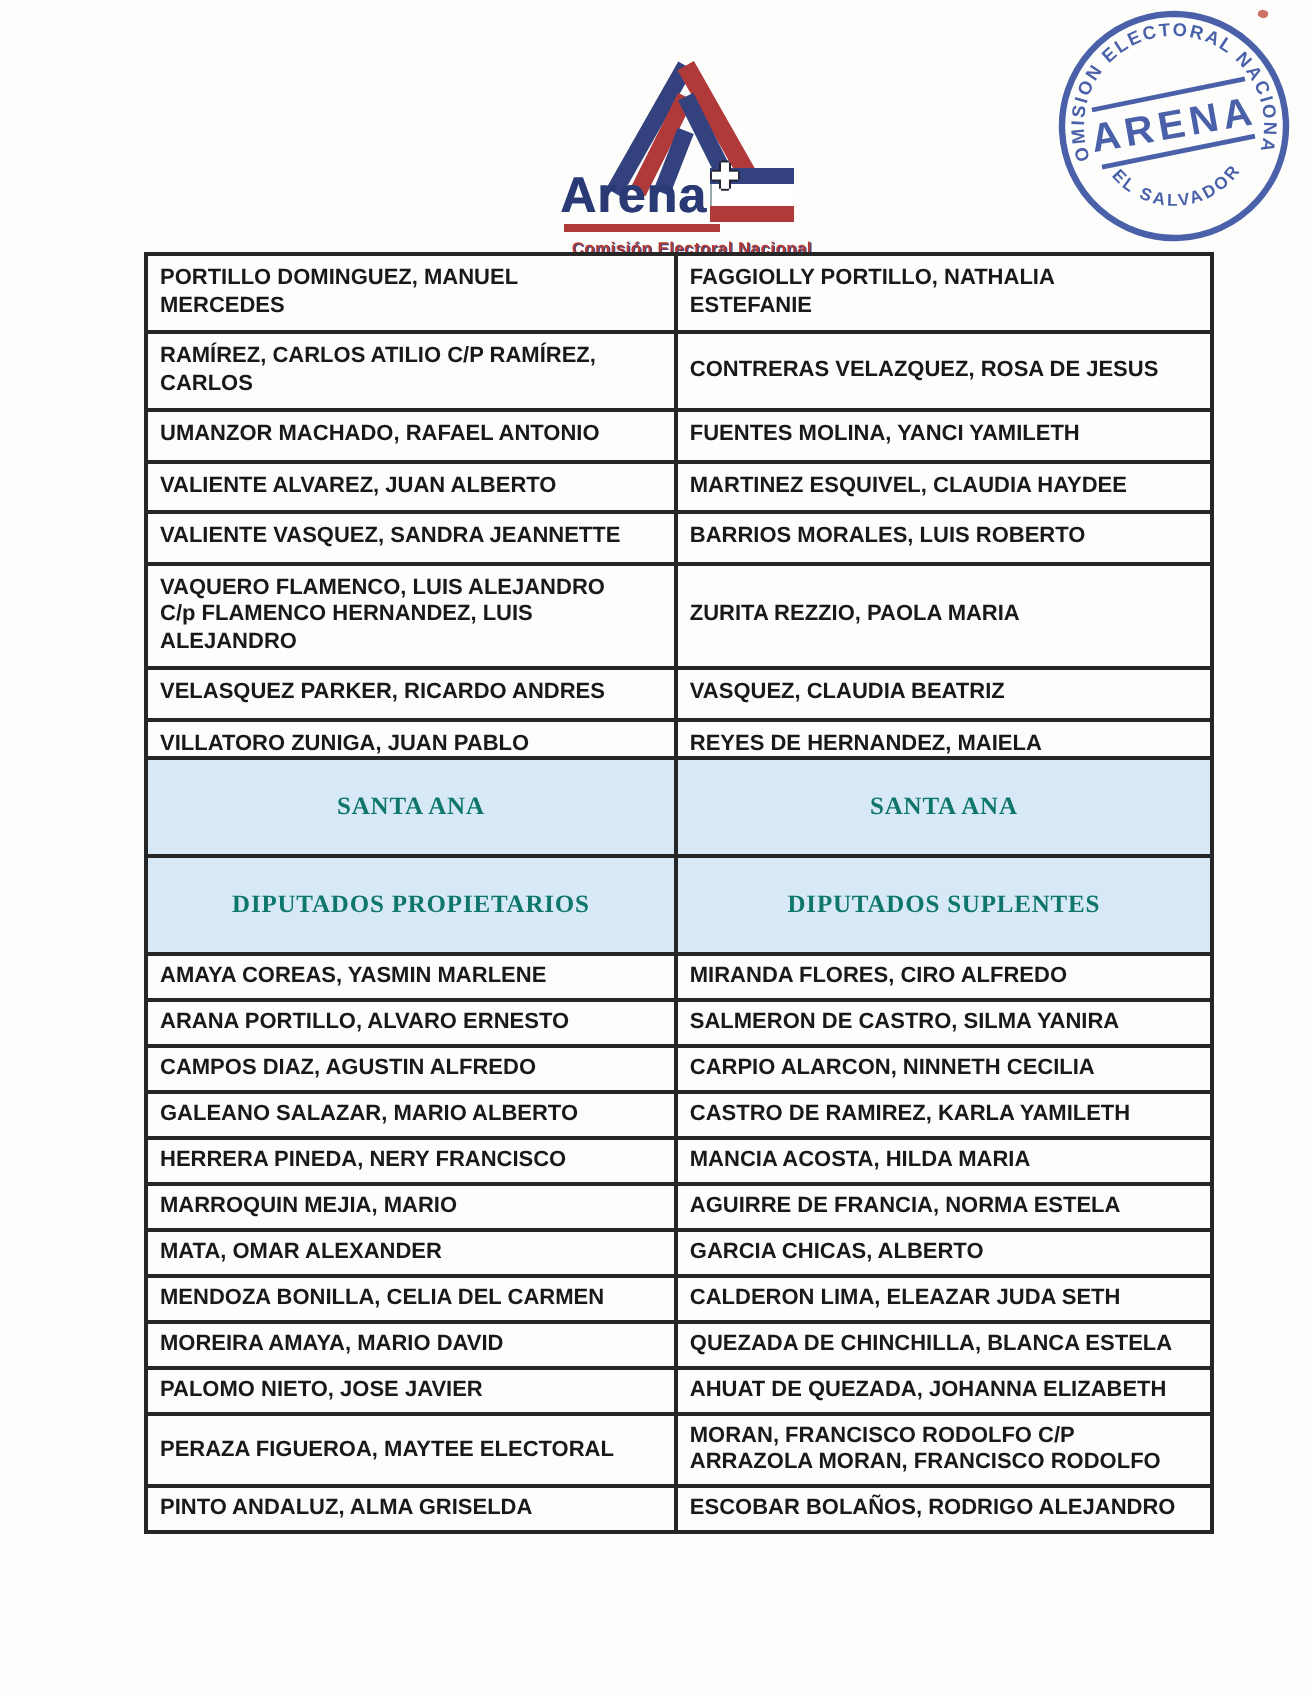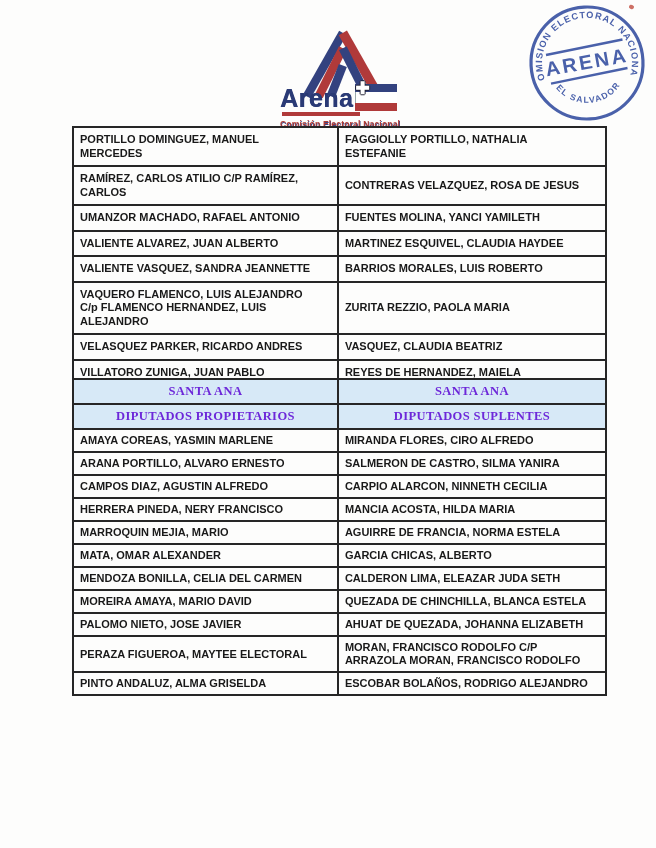--- a/index.html
+++ b/index.html
@@ -36,20 +36,21 @@
   .flag .bar-bot { position: absolute; left: 0; top: 21px; width: 100%; height: 8px; background: #b03a3a; }
   .flag .cross {
     position: absolute; left: 0px; top: -2px; font-size: 17px; line-height: 17px;
     color: #ffffff; font-weight: 700;
     text-shadow: -1px 0 0 #223, 1px 0 0 #223, 0 -1px 0 #223, 0 1px 0 #223;
   }
   .subtitle {
     margin-top: 7px; font-size: 8.5px; font-weight: 700;
     color: #b23a32; letter-spacing: 0.2px; white-space: nowrap;
     text-shadow: 0.6px 0.6px 0 #39498c;
+    text-align: right;
   }
 
   
   .stamp { position: absolute; left: 518px; top: 2px; opacity: 0.92; }
   .stamp text { fill: #3b54a4; font-family: "Liberation Sans", sans-serif; font-weight: 700; }
 
   
   table {
     position: absolute; left: 72px; width: 535px;
     border-collapse: collapse; table-layout: fixed;
@@ -64,22 +65,22 @@
     text-align: left;
   }
   .t1 { top: 126px; }
   .t1 td { line-height: 13.5px; }
   .t2 { top: 378px; }
   .t2 td { line-height: 13px; padding: 4px 6px; }
   .t2 th {
     background: #d7e9f7;
     font-family: "Liberation Serif", serif;
     font-size: 12.5px; letter-spacing: 0.4px;
-    text-align: center; padding: 4px;
-    color: #6d28d9;
+    text-align: center; padding: 16px;
+    color: #0f766e;
   }
   col.c-left  { width: 49.7%; }
   col.c-right { width: 50.3%; }
 
   
   .speck {
     position: absolute; left: 629px; top: 5px; width: 5px; height: 4px;
     background: #c4574a; border-radius: 50% 40% 50% 40%; transform: rotate(20deg);
     opacity: 0.85;
   }
@@ -212,20 +213,24 @@
         <tr>
           <td>ARANA PORTILLO, ALVARO ERNESTO</td>
           <td>SALMERON DE CASTRO, SILMA YANIRA</td>
         </tr>
 
         <tr>
           <td>CAMPOS DIAZ, AGUSTIN ALFREDO</td>
           <td>CARPIO ALARCON, NINNETH CECILIA</td>
         </tr>
 
+        <tr>
+          <td>GALEANO SALAZAR, MARIO ALBERTO</td>
+          <td>CASTRO DE RAMIREZ, KARLA YAMILETH</td>
+        </tr>
 
 
 
         <tr>
           <td>HERRERA PINEDA, NERY FRANCISCO</td>
           <td>MANCIA ACOSTA, HILDA MARIA</td>
         </tr>
 
         <tr>
           <td>MARROQUIN MEJIA, MARIO</td>

